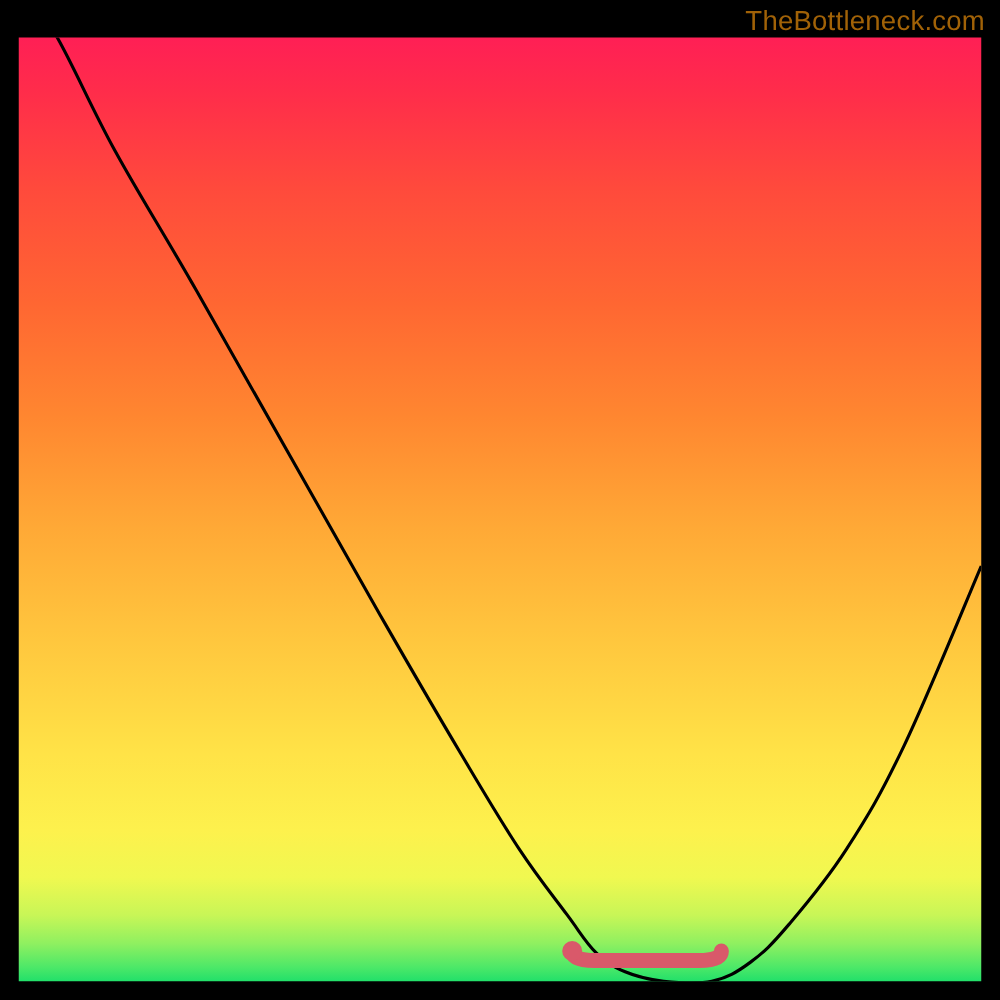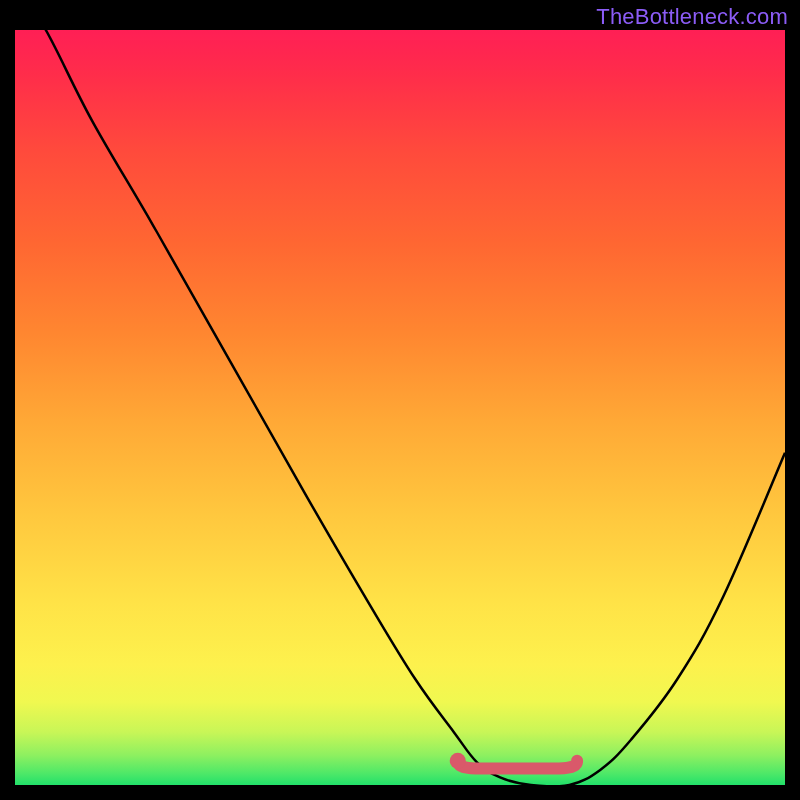--- a/index.html
+++ b/index.html
@@ -8,21 +8,21 @@
     height: 800px;
     background: #000;
     position: relative;
     font-family: Arial, sans-serif;
     overflow: hidden;
   }
   .watermark {
     position: absolute;
     top: 4px;
     right: 12px;
-    color: #8b5cf6;
+    color: #a16207;
     font-size: 22px;
     font-weight: 500;
     z-index: 10;
     letter-spacing: 0.2px;
   }
   .plot-area {
     position: absolute;
     left: 15px;
     top: 30px;
     width: 770px;

